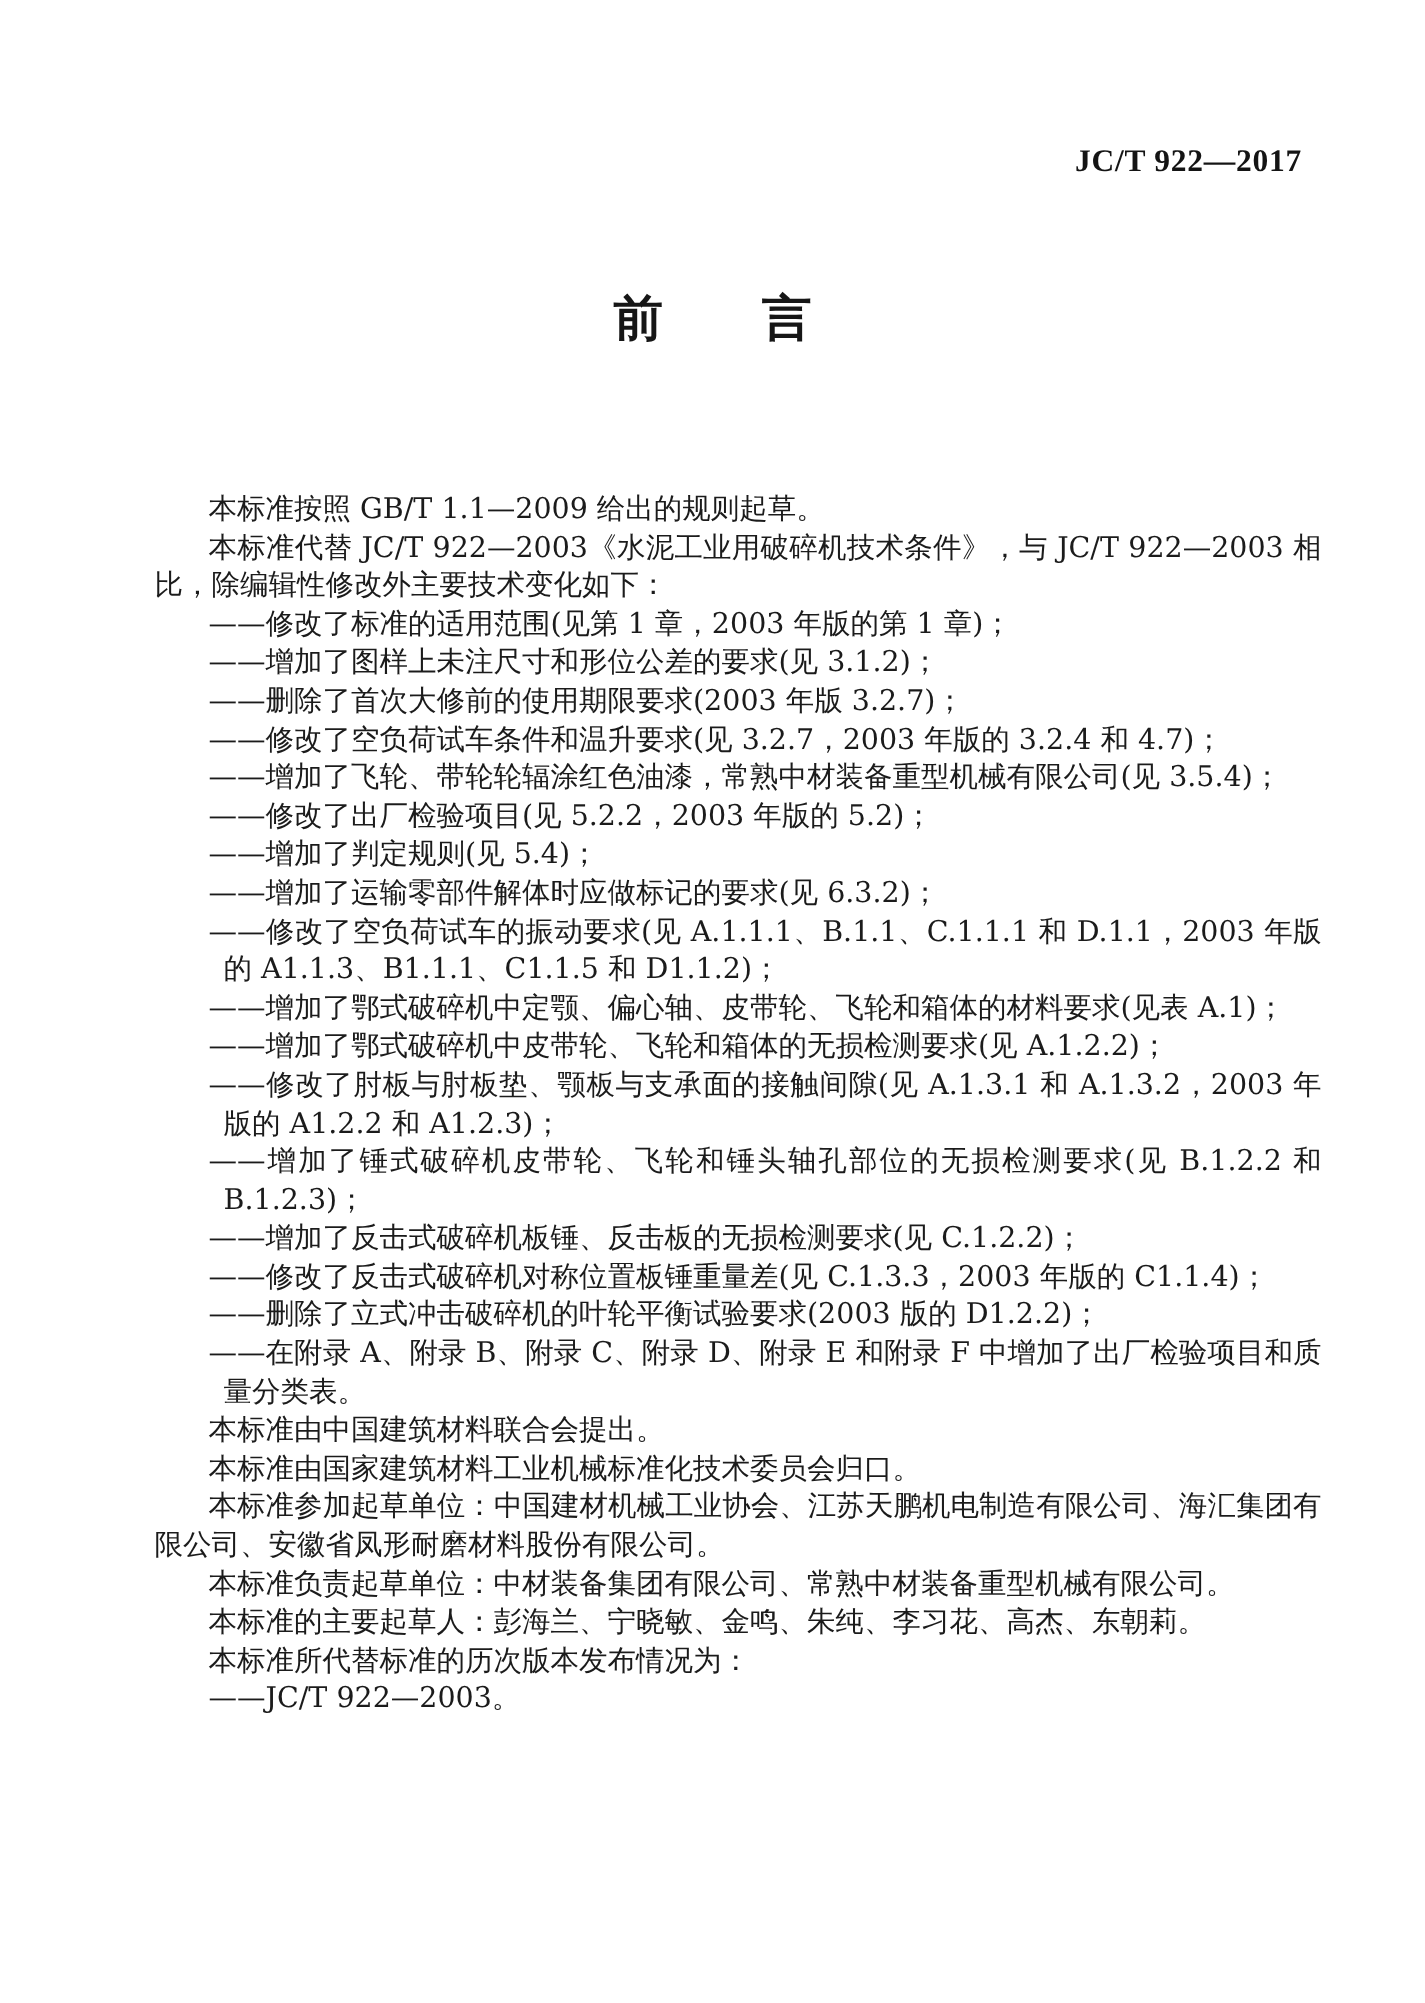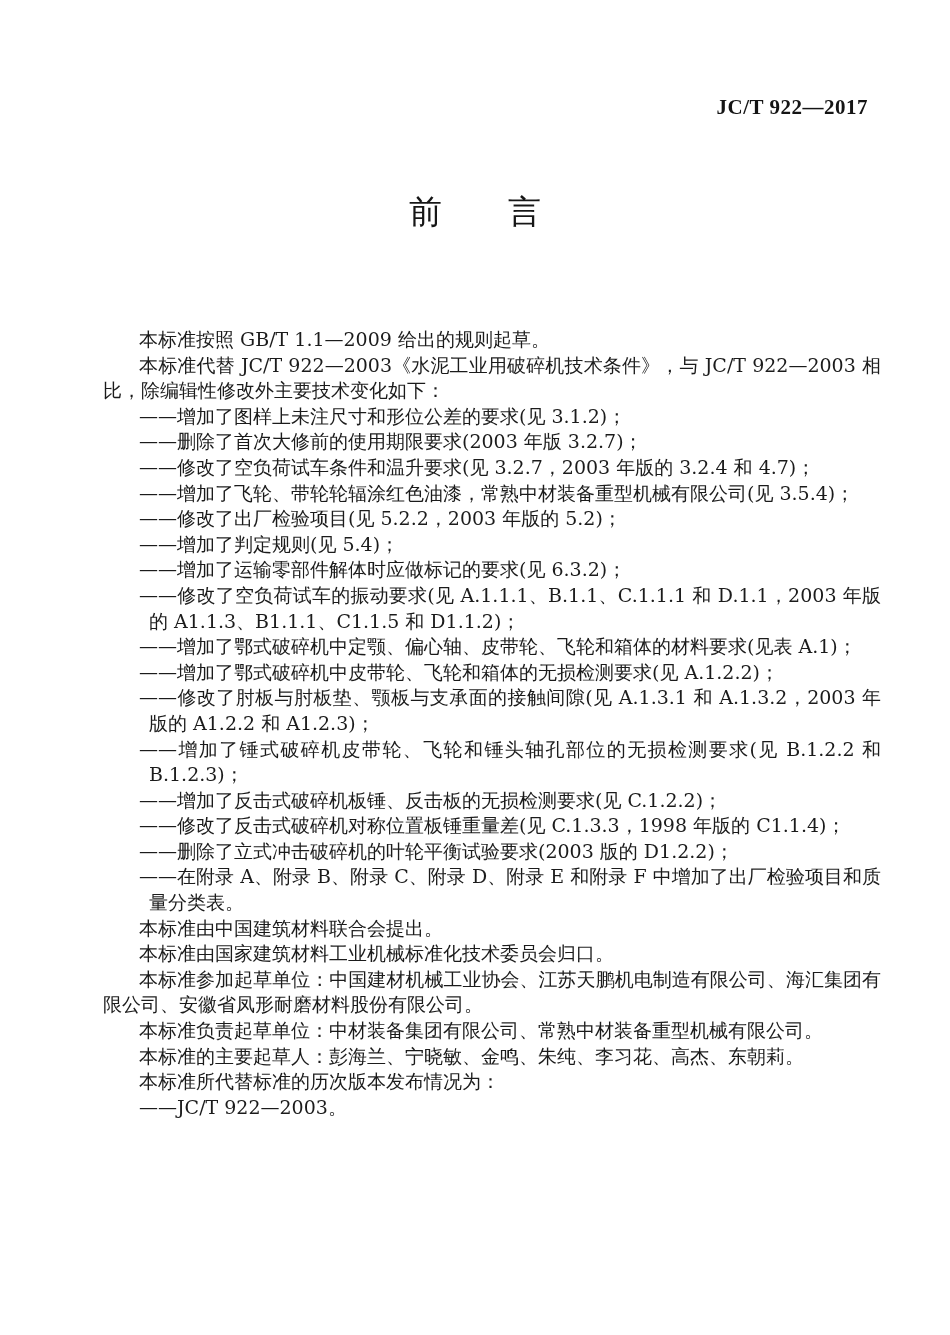--- a/index.html
+++ b/index.html
@@ -26,21 +26,21 @@
     letter-spacing: 0.5px;
     color: #141414;
   }
   .doc-title {
     position: absolute;
     top: 190px;
     left: 0;
     width: 100%;
     text-align: center;
     font-size: 33px;
-    font-weight: normal;
+    font-weight: bold;
     color: #161616;
     white-space: pre;
   }
   .doc-body {
     position: absolute;
     top: 283px;
     left: 103px;
     width: 778px;
     font-size: 19px;
     line-height: 25.6px;
@@ -73,34 +73,35 @@
 
 <div class="page">
 
   <div class="doc-number">JC/T 922—2017</div>
 
   <div class="doc-title">前　　言</div>
 
   <div class="doc-body">
       <div class="line para">本标准按照 GB/T 1.1—2009 给出的规则起草。</div>
       <div class="line para">本标准代替 JC/T 922—2003《水泥工业用破碎机技术条件》，与 JC/T 922—2003 相比，除编辑性修改外主要技术变化如下：</div>
+      <div class="line item">——修改了标准的适用范围(见第 1 章，2003 年版的第 1 章)；</div>
       <div class="line item">——增加了图样上未注尺寸和形位公差的要求(见 3.1.2)；</div>
       <div class="line item">——删除了首次大修前的使用期限要求(2003 年版 3.2.7)；</div>
       <div class="line item">——修改了空负荷试车条件和温升要求(见 3.2.7，2003 年版的 3.2.4 和 4.7)；</div>
       <div class="line item">——增加了飞轮、带轮轮辐涂红色油漆，常熟中材装备重型机械有限公司(见 3.5.4)；</div>
       <div class="line item">——修改了出厂检验项目(见 5.2.2，2003 年版的 5.2)；</div>
       <div class="line item">——增加了判定规则(见 5.4)；</div>
       <div class="line item">——增加了运输零部件解体时应做标记的要求(见 6.3.2)；</div>
       <div class="line item">——修改了空负荷试车的振动要求(见 A.1.1.1、B.1.1、C.1.1.1 和 D.1.1，2003 年版的 A1.1.3、B1.1.1、C1.1.5 和 D1.1.2)；</div>
       <div class="line item">——增加了鄂式破碎机中定颚、偏心轴、皮带轮、飞轮和箱体的材料要求(见表 A.1)；</div>
       <div class="line item">——增加了鄂式破碎机中皮带轮、飞轮和箱体的无损检测要求(见 A.1.2.2)；</div>
       <div class="line item">——修改了肘板与肘板垫、颚板与支承面的接触间隙(见 A.1.3.1 和 A.1.3.2，2003 年版的 A1.2.2 和 A1.2.3)；</div>
       <div class="line item">——增加了锤式破碎机皮带轮、飞轮和锤头轴孔部位的无损检测要求(见 B.1.2.2 和 B.1.2.3)；</div>
       <div class="line item">——增加了反击式破碎机板锤、反击板的无损检测要求(见 C.1.2.2)；</div>
-      <div class="line item">——修改了反击式破碎机对称位置板锤重量差(见 C.1.3.3，1998 年版的 C1.1.4)；</div>
+      <div class="line item">——修改了反击式破碎机对称位置板锤重量差(见 C.1.3.3，2003 年版的 C1.1.4)；</div>
       <div class="line item">——删除了立式冲击破碎机的叶轮平衡试验要求(2003 版的 D1.2.2)；</div>
       <div class="line item">——在附录 A、附录 B、附录 C、附录 D、附录 E 和附录 F 中增加了出厂检验项目和质量分类表。</div>
       <div class="line para">本标准由中国建筑材料联合会提出。</div>
       <div class="line para">本标准由国家建筑材料工业机械标准化技术委员会归口。</div>
       <div class="line para">本标准参加起草单位：中国建材机械工业协会、江苏天鹏机电制造有限公司、海汇集团有限公司、安徽省凤形耐磨材料股份有限公司。</div>
       <div class="line para">本标准负责起草单位：中材装备集团有限公司、常熟中材装备重型机械有限公司。</div>
       <div class="line para">本标准的主要起草人：彭海兰、宁晓敏、金鸣、朱纯、李习花、高杰、东朝莉。</div>
       <div class="line para">本标准所代替标准的历次版本发布情况为：</div>
       <div class="line item">——JC/T 922—2003。</div>
     </div>

